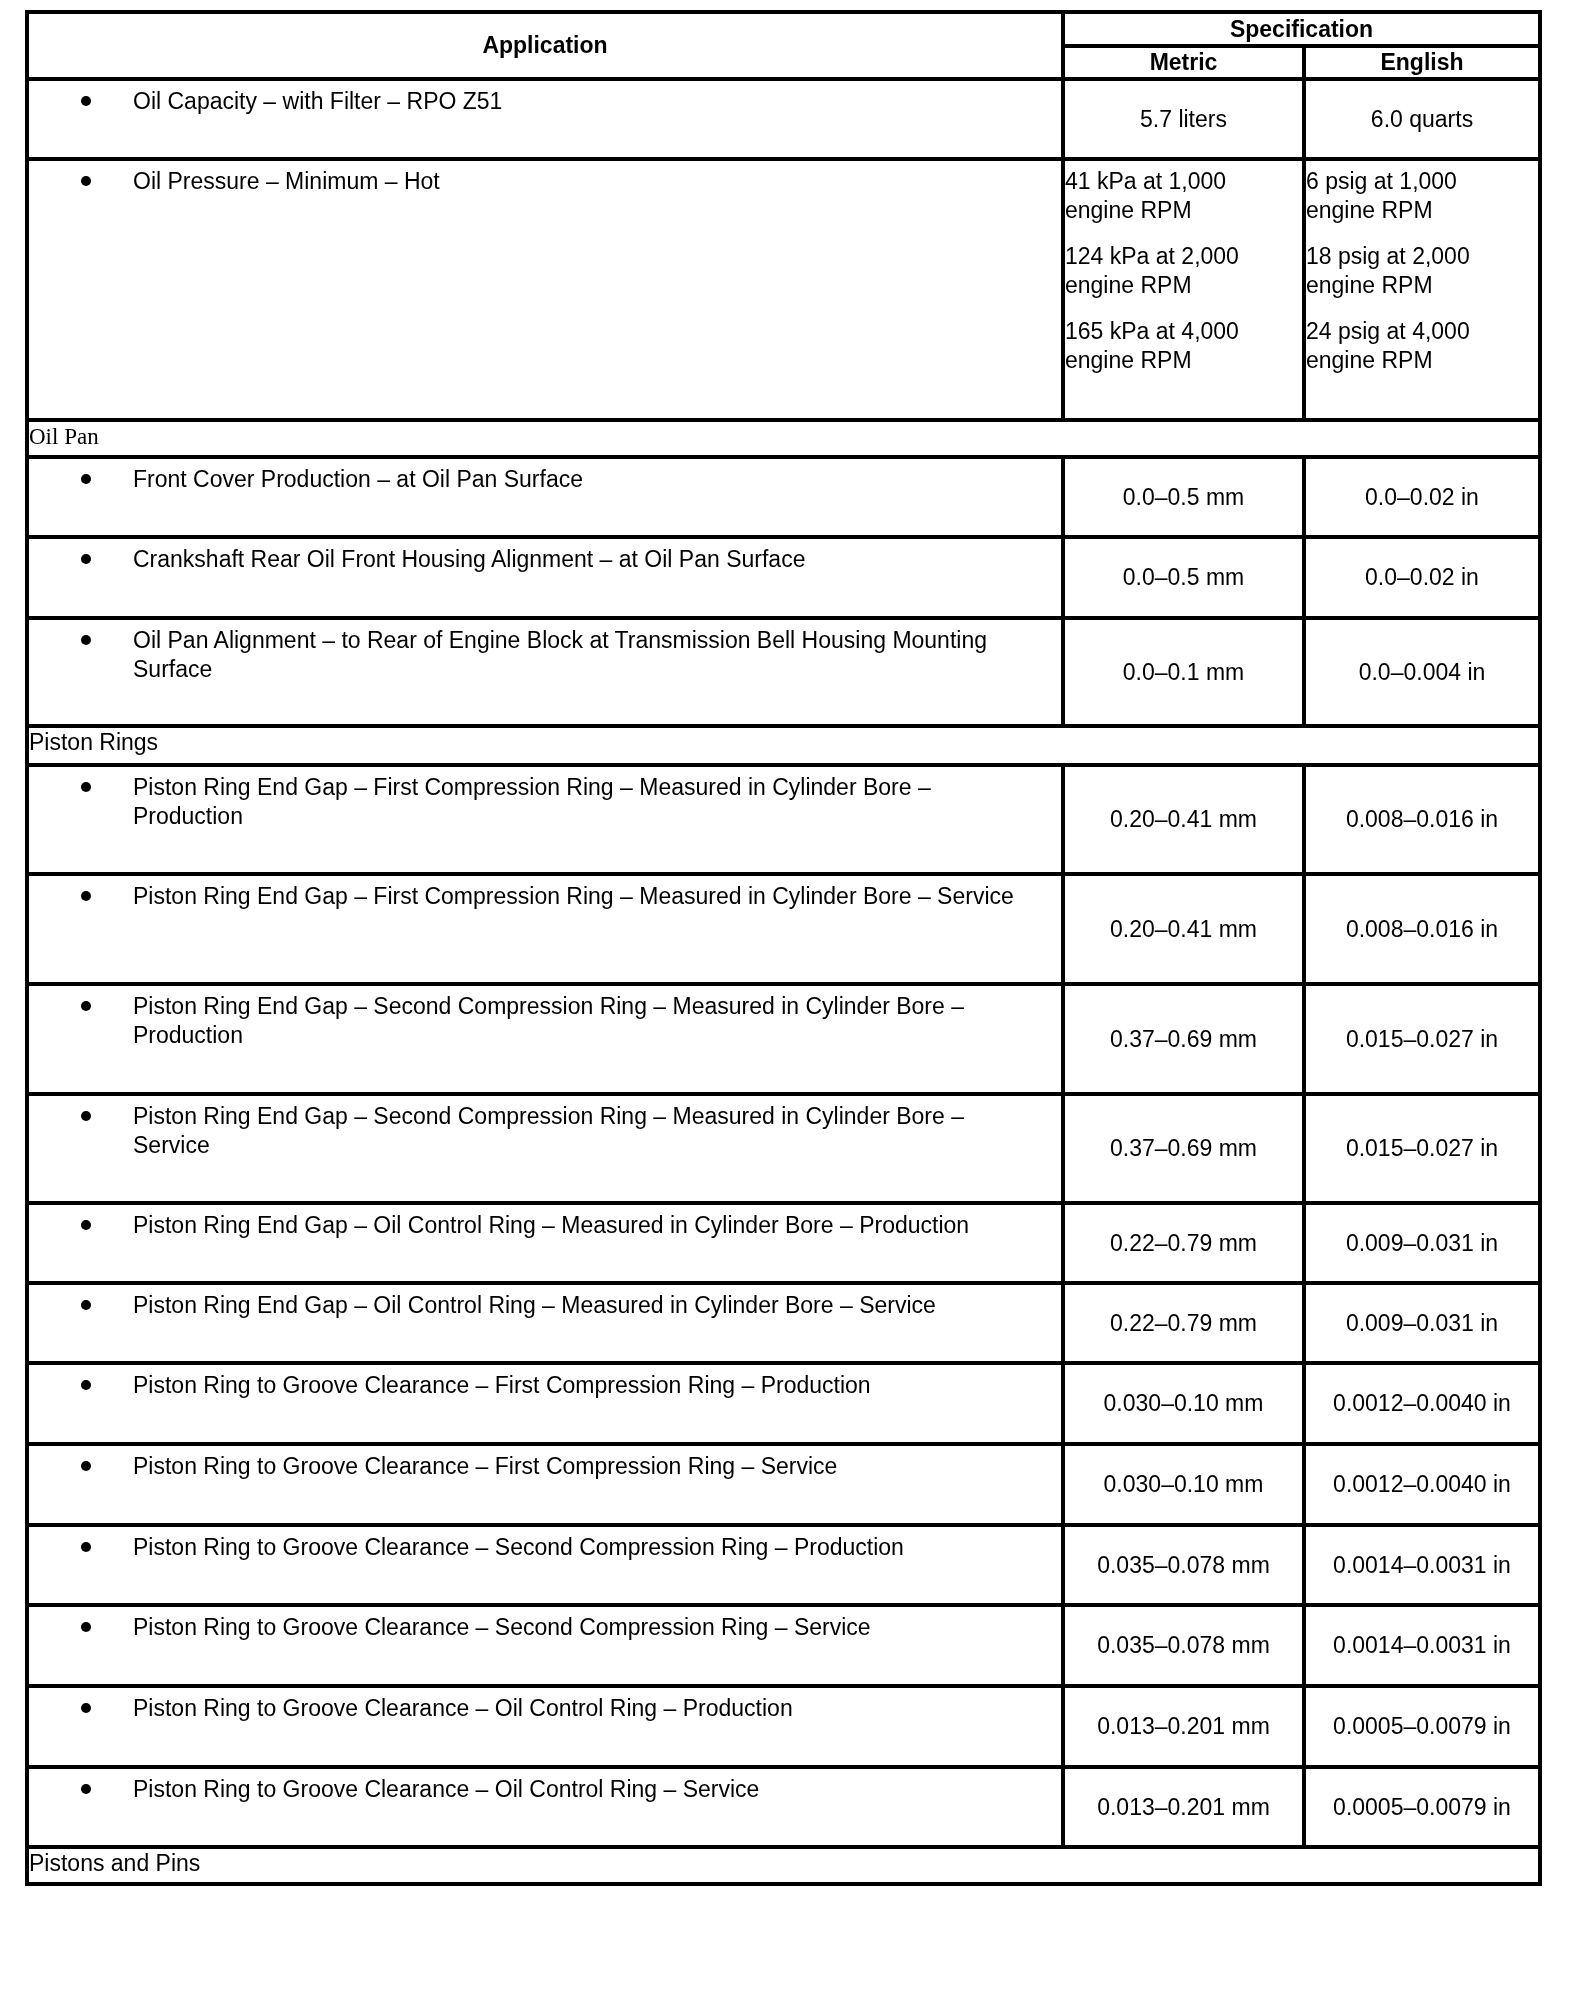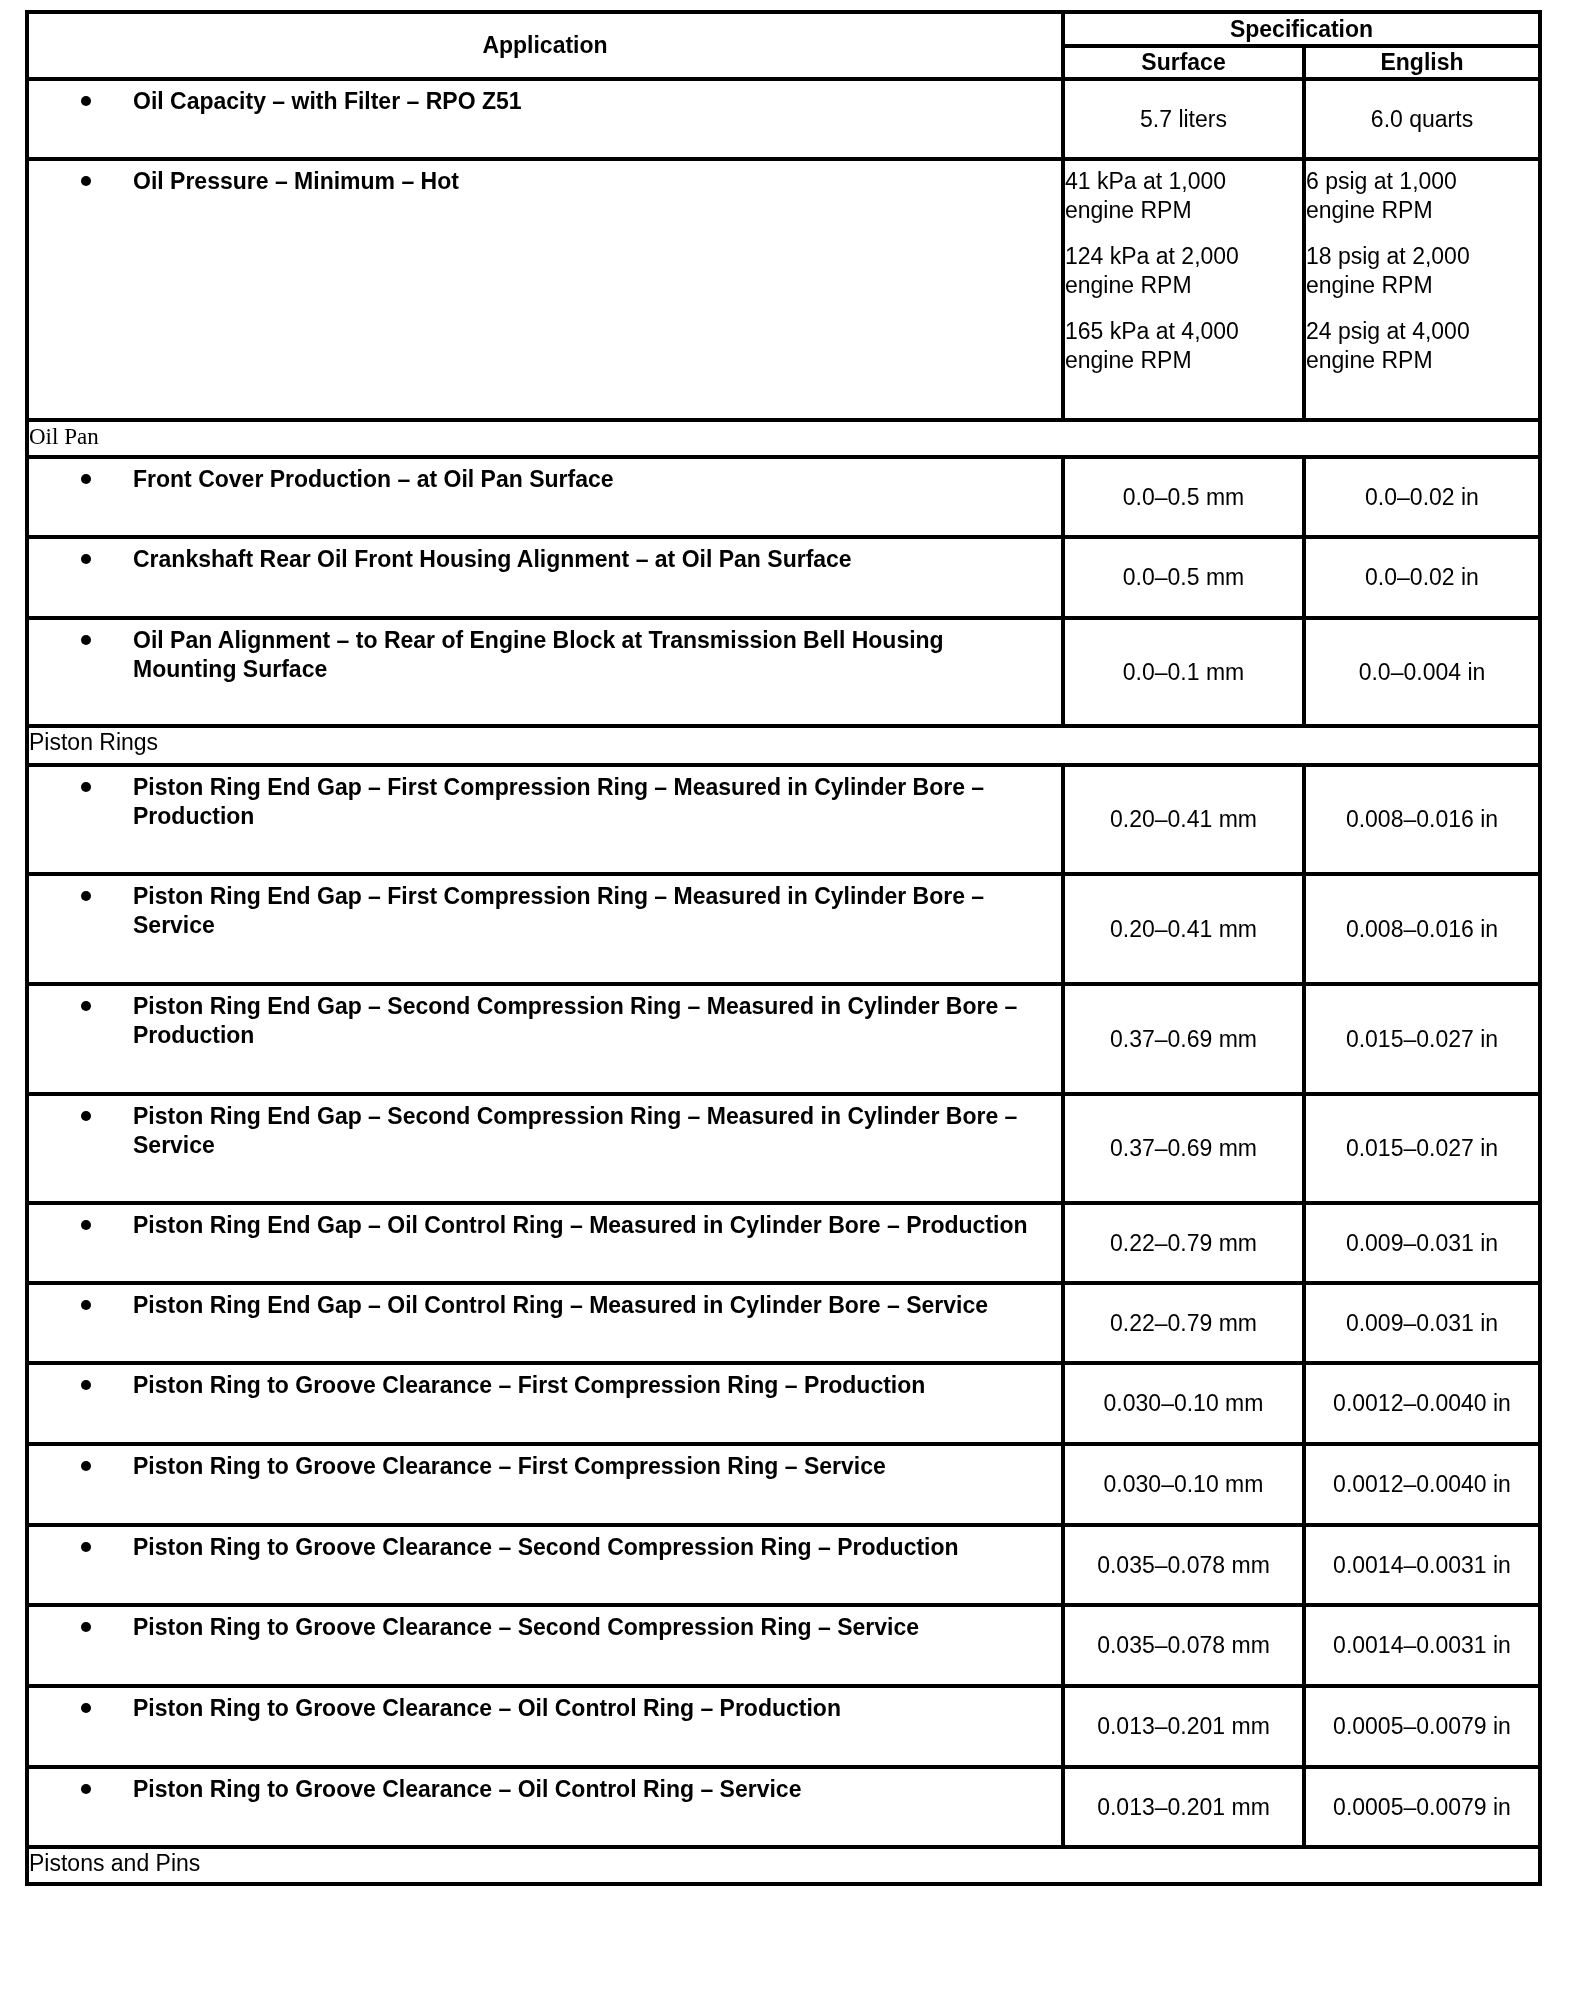--- a/index.html
+++ b/index.html
@@ -19,21 +19,21 @@
   }
   th { font-weight: bold; text-align: center; vertical-align: middle !important; }
   col.c-app { width: 1036px; }
   col.c-met { width: 241px; }
   col.c-eng { width: 236px; }
   .h1 { height: 34px; }
   .h2 { height: 32px; }
   .app-cell { position: relative; }
   .bullet-row { display: flex; padding-top: 6px; }
   .bullet { width: 58px; flex: 0 0 58px; text-align: right; padding-right: 48px; box-sizing: border-box; font-size: 20px; }
-  .bullet-text { flex: 1; padding-left: 0; padding-right: 15px; font-weight: bold; }
+  .bullet-text { flex: 1; padding-left: 0; padding-right: 15px; }
   .bullet-dot { display: inline-block; width: 10px; height: 10px; border-radius: 50%; background: #000; vertical-align: middle; position: relative; top: -2px; margin-left: 52px; }
   .val { text-align: center; vertical-align: middle !important; }
   .section td { padding: 4px 0 4px 6px; vertical-align: middle; }
   .multi-val { text-align: left; vertical-align: top !important; padding-top: 6px !important; }
   .multi-val .grp { margin-bottom: 17px; }
   .multi-val .grp:last-child { margin-bottom: 0; }
 </style>
 </head>
 <body>
 
@@ -42,21 +42,21 @@
     <col class="c-app">
       <col class="c-met">
       <col class="c-eng">
   </colgroup>
   <thead>
     <tr class="h1">
       <th rowspan="2">Application</th>
       <th colspan="2">Specification</th>
     </tr>
     <tr class="h2">
-      <th>Surface</th>
+      <th>Metric</th>
       <th>English</th>
     </tr>
   </thead>
   <tbody id="spec-body">
       <tr style="height: 80px;">
         <td class="app-cell">
           <div class="bullet-row">
             <span class="bullet" style="padding-right: 0px; width: 104px; flex: 0 0 104px; text-align: left;"><span class="bullet-dot"></span></span>
             <span class="bullet-text">Oil Capacity – with Filter – RPO Z51</span>
           </div>

